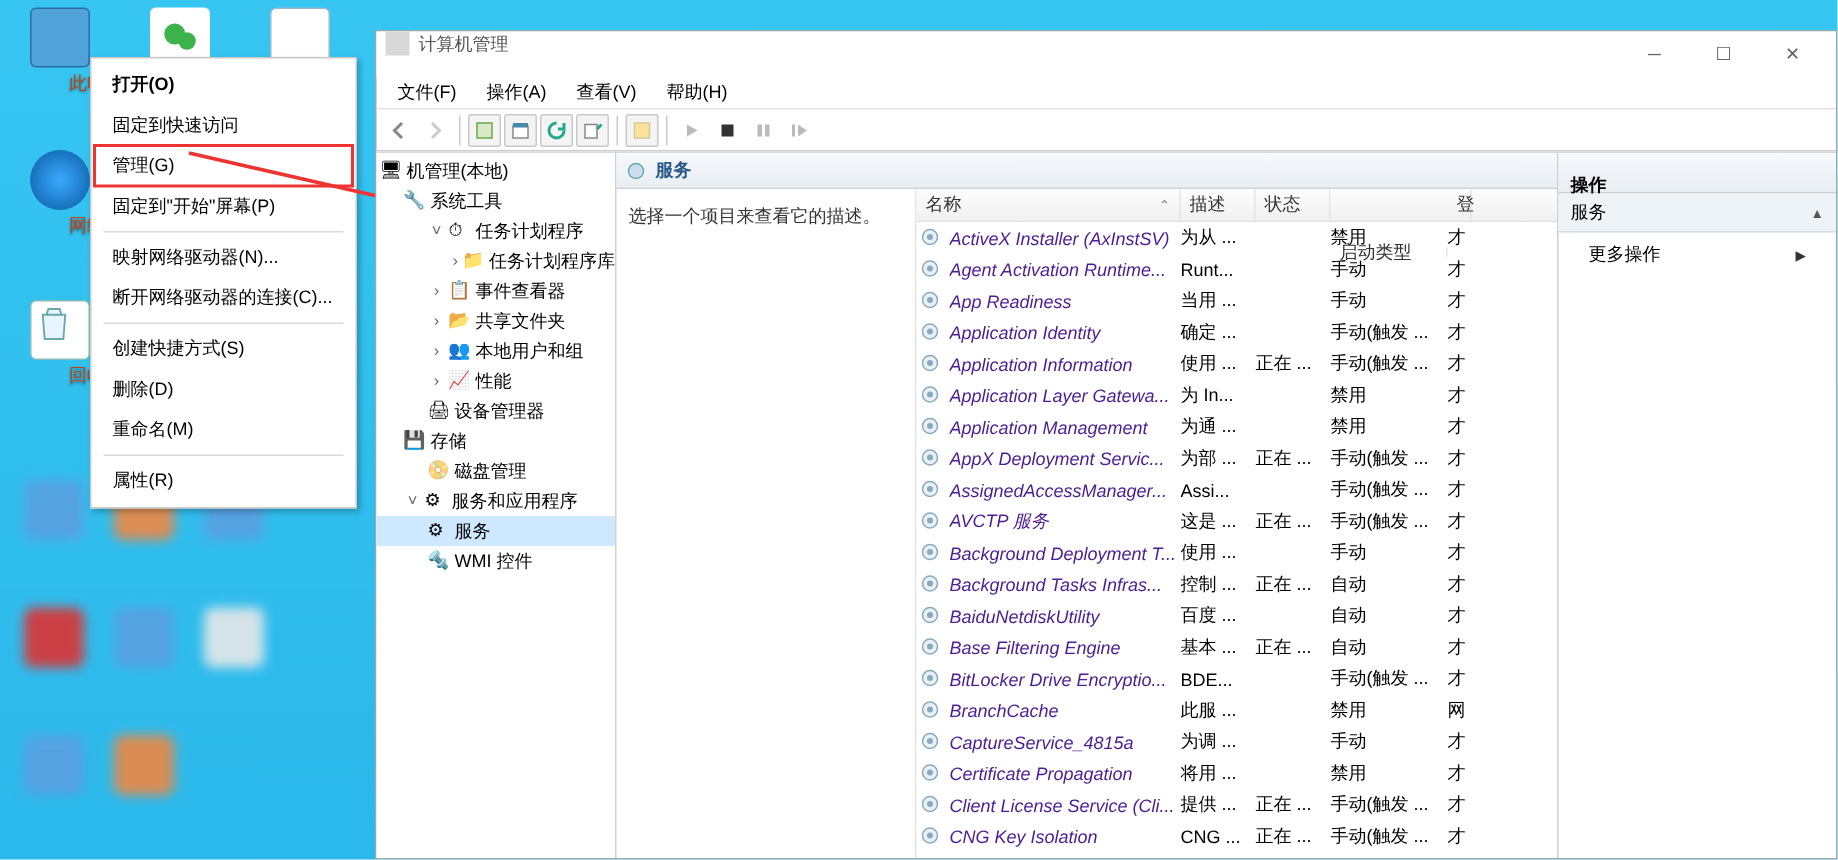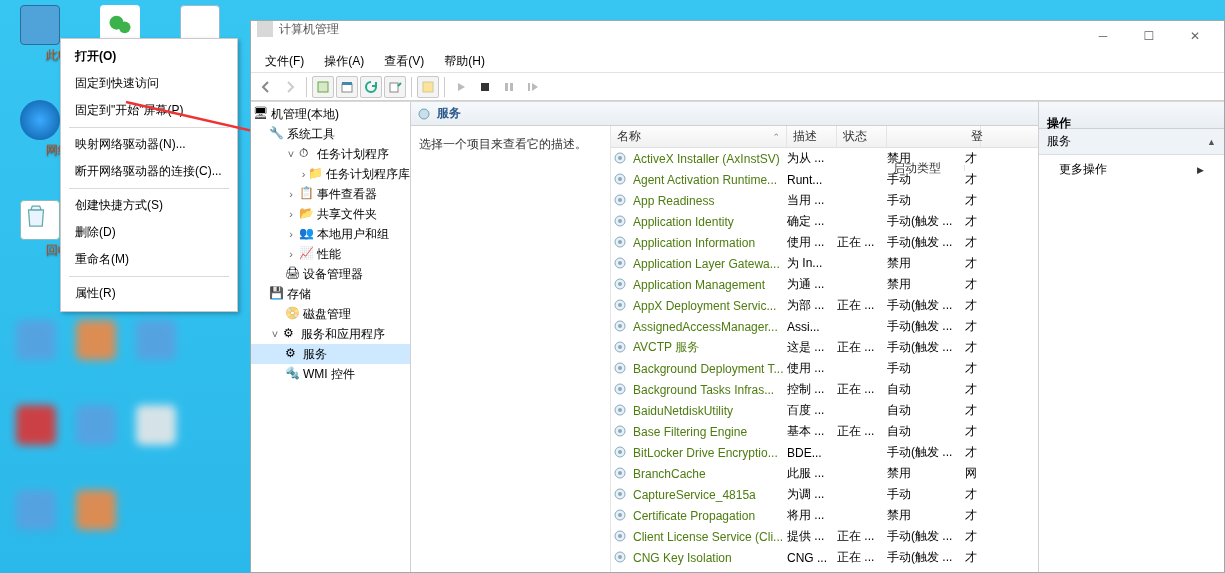--- a/index.html
+++ b/index.html
@@ -54,21 +54,21 @@
 .mid-body { flex:1; display:flex; min-height:0;}
 .desc-pane{ width:200px; padding:10px 8px; color:#333; border-right:1px solid #e5e5e5;}
 .list-pane{ flex:1; overflow:hidden; }
 .cols { display:flex; height:22px; border-bottom:1px solid #e0e0e0; background:linear-gradient(#fdfdfd,#f1f1f1);}
 .col { padding:3px 6px; border-right:1px solid #e4e4e4; color:#333; display:flex; align-items:center;text-align:right; }
 .c-name{ width:176px;} .c-desc{width:50px;} .c-stat{width:50px;} .c-start{width:78px;margin-top:39px;} .c-x{width:16px;}
 .sort-caret { margin-left:auto; font-size:9px; color:#888;}
 .rows { }
 .row { display:flex; height:21px; align-items:center; }
 .row .ic { width:16px; height:16px; margin:0 4px 0 2px; flex:none; }
-.row .nm { width:154px; white-space:nowrap; overflow:hidden; text-overflow:ellipsis; color:#4d7c0f; }
+.row .nm { width:154px; white-space:nowrap; overflow:hidden; text-overflow:ellipsis; color:#4c1d95;font-style:italic; }
 .row .d  { width:50px; white-space:nowrap; overflow:hidden; text-overflow:ellipsis;}
 .row .s  { width:50px; }
 .row .st { width:78px; white-space:nowrap; overflow:hidden; text-overflow:ellipsis;}
 .row .x  { width:16px; overflow:hidden;}
 
 .right { width:185px; display:flex; flex-direction:column;}
 .right-head{ height:24px; background:linear-gradient(#f6f9fc,#e9eef3); border-bottom:1px solid #d0d0d0; padding:13px 8px; font-weight:600;}
 .right-sec { background:#eef3f8; border-bottom:1px solid #d6dde4; padding:4px 8px; display:flex; align-items:center; }
 .right-sec .car{ margin-left:auto; font-size:9px; color:#555;}
 .right-item{ padding:6px 20px; display:flex; align-items:center; gap:4px;}
@@ -116,20 +116,21 @@
     <span class="blur-box" style="background:#d33;"></span><span class="blur-box"></span><span class="blur-box" style="background:#e8e8e8;"></span>
   </div>
   <div style="position:absolute;left:6px;top:490px;" class="blur">
     <span class="blur-box"></span><span class="blur-box" style="background:#e84;"></span>
   </div>
 </div>
 
 <div class="ctx">
   <div class="ctx-item" style="font-weight:600">打开(O)</div>
   <div class="ctx-item">固定到快速访问</div>
+  <div class="ctx-item ctx-hl">管理(G)</div>
   <div class="ctx-item">固定到"开始"屏幕(P)</div>
   <div class="ctx-sep"></div>
   <div class="ctx-item">映射网络驱动器(N)...</div>
   <div class="ctx-item">断开网络驱动器的连接(C)...</div>
   <div class="ctx-sep"></div>
   <div class="ctx-item">创建快捷方式(S)</div>
   <div class="ctx-item">删除(D)</div>
   <div class="ctx-item">重命名(M)</div>
   <div class="ctx-sep"></div>
   <div class="ctx-item">属性(R)</div>

